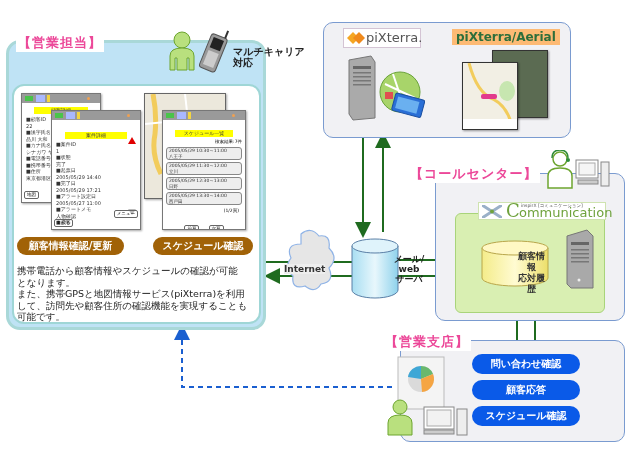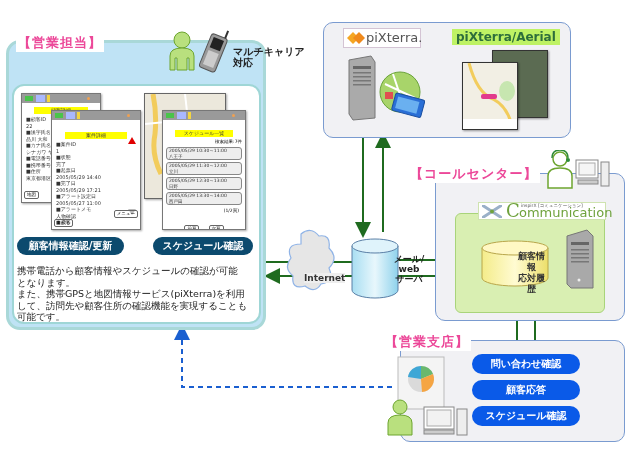--- a/index.html
+++ b/index.html
@@ -4,39 +4,39 @@
 <style>
   * { box-sizing: border-box; margin: 0; padding: 0; }
   html, body { width: 632px; height: 450px; background: #ffffff; overflow: hidden; }
   body { position: relative; font-family: "DejaVu Sans", sans-serif; }
   .abs { position: absolute; }
 
   
   .sales-outer { left: 6px; top: 40px; width: 260px; height: 290px; background: #bfe3f5; border: 3px solid #a9d8d8; border-radius: 14px; }
   .sales-inner { left: 12px; top: 84px; width: 249px; height: 240px; background: #ffffff; border: 2px solid #9fd6d6; border-radius: 12px; }
   .section-title { font-weight: bold; font-size: 13px; color: #ec4899; background: #ffffff; padding: 0 2px; white-space: nowrap; letter-spacing: 1px; }
-  .pill-green { background: #0c4a6e; color: #ffffff; font-weight: bold; font-size: 10px; border-radius: 12px; text-align: center; line-height: 18px; height: 18px; }
+  .pill-green { background: #a16207; color: #ffffff; font-weight: bold; font-size: 10px; border-radius: 12px; text-align: center; line-height: 18px; height: 18px; }
   .desc { font-size: 9.5px; line-height: 11.5px; color: #222; font-family: "DejaVu Sans", sans-serif; }
 
   
   .phone { background: #fff; border: 1px solid #777; box-shadow: 1px 1px 2px rgba(0,0,0,.35); overflow: hidden; }
   .phone .bar { height: 9px; background: #9a9a9a; position: relative; }
   .phone .bar .sig1 { position: absolute; left: 3px; top: 2px; width: 8px; height: 5px; background: #49c44a; }
   .phone .bar .sig2 { position: absolute; left: 14px; top: 1px; width: 9px; height: 7px; background: #a9b8ff; }
   .phone .bar .sig3 { position: absolute; left: 25px; top: 1px; width: 3px; height: 7px; background: #f4d640; }
   .phone .bar .dot { position: absolute; right: 10px; top: 3px; width: 3px; height: 3px; border-radius: 50%; background: #f0a050; }
   .phone .ttl { margin: 4px auto 2px; width: 70%; height: 7px; background: #ffff00; font-size: 5px; text-align: center; line-height: 7px; color: #333; }
   .phone .ln { font-size: 5px; line-height: 6.5px; color: #333; padding-left: 4px; white-space: nowrap; }
   .phone .btn { display: inline-block; font-size: 4.5px; border: 1px solid #666; border-radius: 2px; padding: 0 2px; line-height: 6px; margin: 1px 2px; }
   .phone .slot { margin: 2px 3px; border: 1px solid #888; border-radius: 3px; background: #eee; height: 13px; font-size: 4.5px; line-height: 6px; padding-left: 2px; color: #333; }
 
   
   .pix-panel { left: 323px; top: 22px; width: 248px; height: 116px; background: #f1f1f4; border: 1.5px solid #7a9bd0; border-radius: 10px; }
   .pix-logo { left: 343px; top: 28px; width: 78px; height: 20px; background: #fff; border: 1px solid #d4c4d4; font-size: 13px; color: #555; line-height: 18px; padding-left: 22px; }
-  .aerial-label { left: 452px; top: 29px; font-size: 12px; font-weight: bold; color: #2d6e3b; background: #bef264; padding: 0 4px; line-height: 16px; }
+  .aerial-label { left: 452px; top: 29px; font-size: 12px; font-weight: bold; color: #2d6e3b; background: #fdba74; padding: 0 4px; line-height: 16px; }
 
   
   .cc-panel { left: 435px; top: 173px; width: 190px; height: 148px; background: #f1f1f4; border: 1.5px solid #7a9bd0; border-radius: 10px; }
   .cc-inner { left: 455px; top: 213px; width: 150px; height: 100px; background: #d9efb2; border: 1.5px solid #a9d47a; border-radius: 6px; }
   .comm-logo { left: 478px; top: 202px; width: 128px; height: 18px; background: #fff; border: 1px solid #cfe3b0; }
   .comm-logo .c { position: absolute; left: 27px; top: -3px; font-size: 18px; color: #6fa23d; font-family: "DejaVu Serif", serif; }
   .comm-logo .w { position: absolute; left: 40px; top: 3px; font-size: 13px; color: #6fa23d; line-height: 14px; }
   .comm-logo .s { position: absolute; left: 42px; top: 0px; font-size: 4.5px; color: #555; line-height: 5px; }
 
   
@@ -240,21 +240,21 @@
     <path d="M6,0 Q14,30 30,36 Q46,44 50,68" stroke="#f2cc5c" stroke-width="3" fill="none"></path>
     <ellipse cx="44" cy="28" rx="8" ry="10" fill="#c7e6b0"></ellipse>
     <rect x="18" y="31" width="16" height="5" rx="2" fill="#e23a8c"></rect>
     <rect x="0" y="56" width="56" height="12" fill="#fff"></rect>
   </svg>
 </div>
 
 <svg class="abs" style="left:283px;top:228px;" width="56" height="66">
   <path d="M18,6 Q28,-2 36,8 Q48,6 46,20 Q56,30 46,40 Q52,54 38,56 Q32,66 22,58 Q8,62 10,48 Q0,40 8,30 Q2,16 18,16 Z" fill="#e6e6e6" stroke="#8fb3e6" stroke-width="1.2"></path>
 </svg>
-<div class="abs internet-label" style="left:284px;top:273px;margin-left:20px;">Internet</div>
+<div class="abs internet-label" style="left:284px;top:264px;">Internet</div>
 
 <svg class="abs" style="left:350px;top:238px;" width="50" height="62">
   <defs>
     <linearGradient id="cylb" x1="0" x2="1">
       <stop offset="0" stop-color="#a8def2"></stop>
         <stop offset=".5" stop-color="#e8f7fc"></stop>
         <stop offset="1" stop-color="#8fd2ec"></stop>
     </linearGradient>
     <linearGradient id="cyly" x1="0" x2="1">
       <stop offset="0" stop-color="#f4ec8a"></stop>

